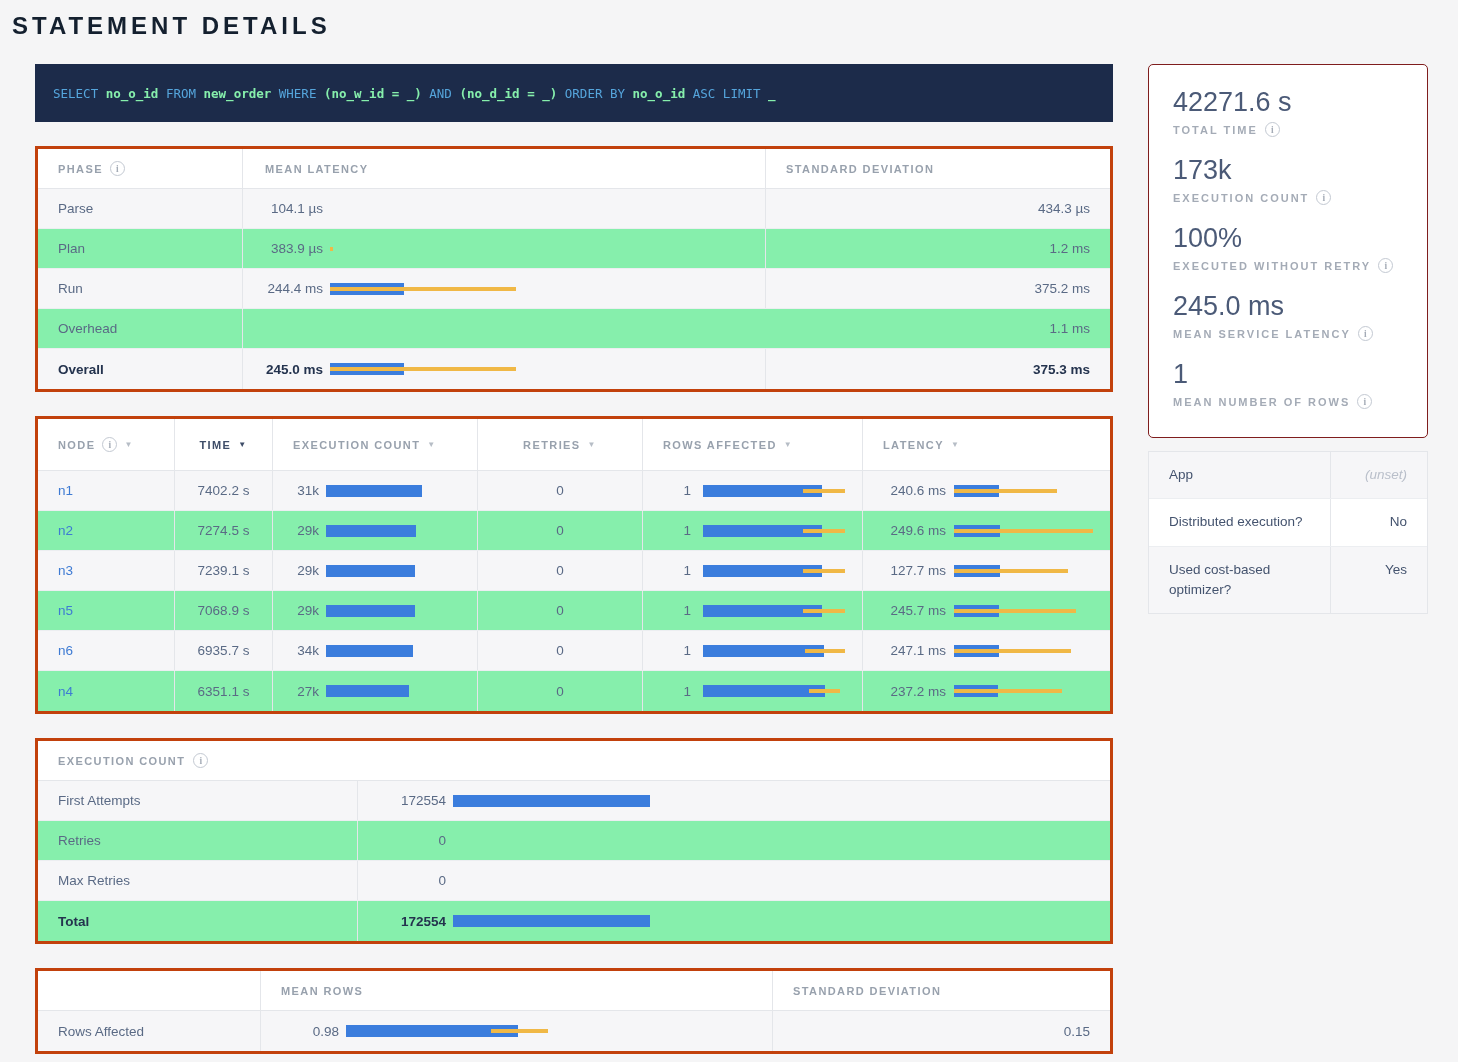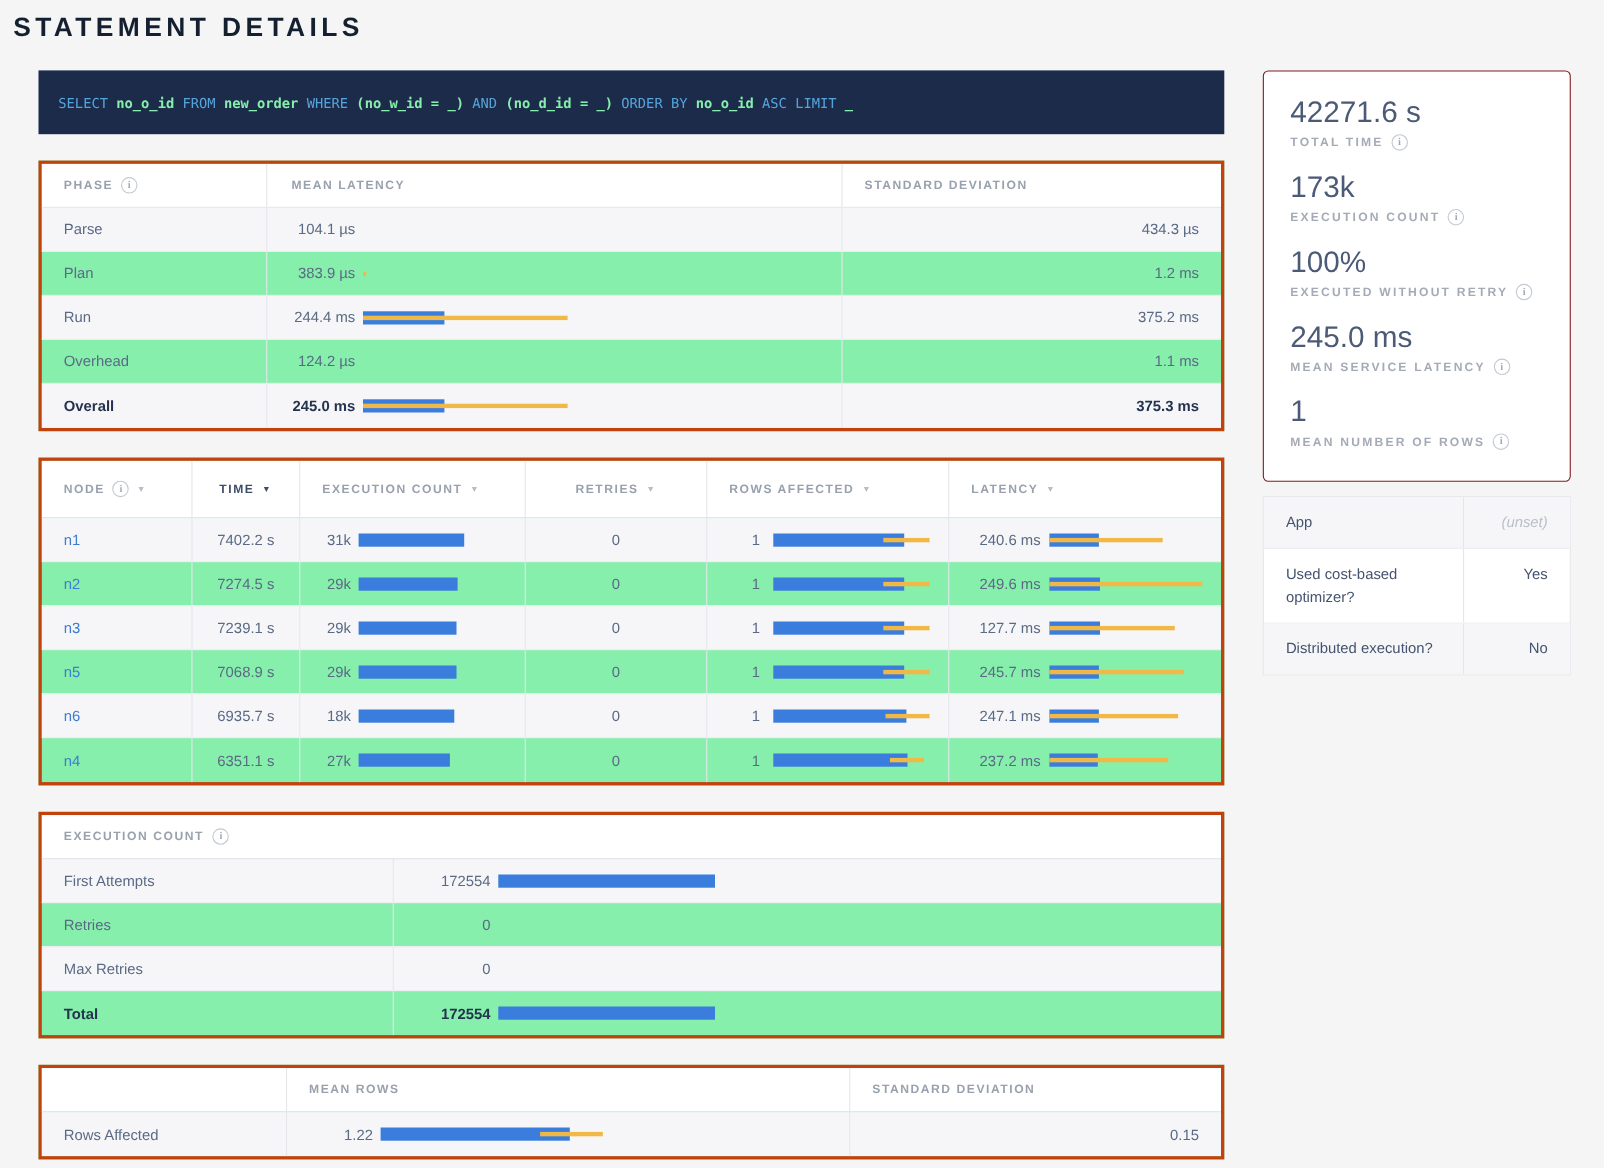--- a/index.html
+++ b/index.html
@@ -163,24 +163,20 @@
                 <span class="val">244.4 ms</span>
                 <div class="bar-wrap" style="width: 186px;">
                   <div class="bar-blue" style="width: 74px;"></div>
                   <div class="bar-yellow" style="left: 0px; width: 186px;"></div>
                 </div>
               </div>
               <div class="cell w-std">375.2 ms</div>
             </div>
             <div class="t-row">
               <div class="cell w-phase b-r">Overhead</div>
-              <div class="cell w-mean b-r">
-                <span class="val">124.2 µs</span>
-                <div class="bar-wrap" style="width: 0px;"></div>
-              </div>
               <div class="cell w-std">1.1 ms</div>
             </div>
             <div class="t-row bold-row">
               <div class="cell w-phase b-r">Overall</div>
               <div class="cell w-mean b-r">
                 <span class="val">245.0 ms</span>
                 <div class="bar-wrap" style="width: 186px;">
                   <div class="bar-blue" style="width: 74px;"></div>
                   <div class="bar-yellow" style="left: 0px; width: 186px;"></div>
                 </div>
@@ -326,21 +322,21 @@
                   <div class="bar-yellow" style="left: 0px; width: 122px;"></div>
                 </div>
               </div>
             </div>
             <div class="t-row">
               <div class="cell c-node b-r">
                 <span class="node-link">n6</span>
               </div>
               <div class="cell c-time b-r">6935.7 s</div>
               <div class="cell c-exec b-r">
-                <span class="v-exec">18k</span>
+                <span class="v-exec">34k</span>
                 <div class="bar-wrap" style="width: 87px;">
                   <div class="bar-blue" style="width: 87px;"></div>
                 </div>
               </div>
               <div class="cell c-retries b-r">0</div>
               <div class="cell c-rows b-r">
                 <span class="v-rows">1</span>
                 <div class="bar-wrap" style="width: 142px;">
                   <div class="bar-blue" style="width: 121px;"></div>
                   <div class="bar-yellow" style="left: 102px; width: 40px;"></div>
@@ -432,21 +428,21 @@
             <span>MEAN ROWS</span>
           </div>
           <div class="hcell ra-std-h">
             <span>STANDARD DEVIATION</span>
           </div>
         </div>
         <div class="striped" id="rows-body">
             <div class="t-row">
               <div class="cell ra-label b-r">Rows Affected</div>
               <div class="cell ra-mean b-r">
-                <span class="v-ra val">1.22</span>
+                <span class="v-ra val">0.98</span>
                 <div class="bar-wrap" style="width: 202px;">
                   <div class="bar-blue" style="width: 172px;"></div>
                   <div class="bar-yellow" style="left: 145px; width: 57px;"></div>
                 </div>
               </div>
               <div class="cell ra-std">0.15</div>
             </div>
           </div>
       </div>
 
@@ -489,23 +485,23 @@
               <span class="info"></span>
             </div>
           </div>
         </div>
       <div class="details-tbl" id="details-tbl">
           <div class="d-row">
             <div class="d-label">App</div>
             <div class="d-value unset">(unset)</div>
           </div>
           <div class="d-row">
+            <div class="d-label">Distributed execution?</div>
+            <div class="d-value">No</div>
+          </div>
+          <div class="d-row">
             <div class="d-label">Used cost-based optimizer?</div>
             <div class="d-value">Yes</div>
-          </div>
-          <div class="d-row">
-            <div class="d-label">Distributed execution?</div>
-            <div class="d-value">No</div>
           </div>
         </div>
     </div>
   </div>
 </div>
 
 </body></html>

